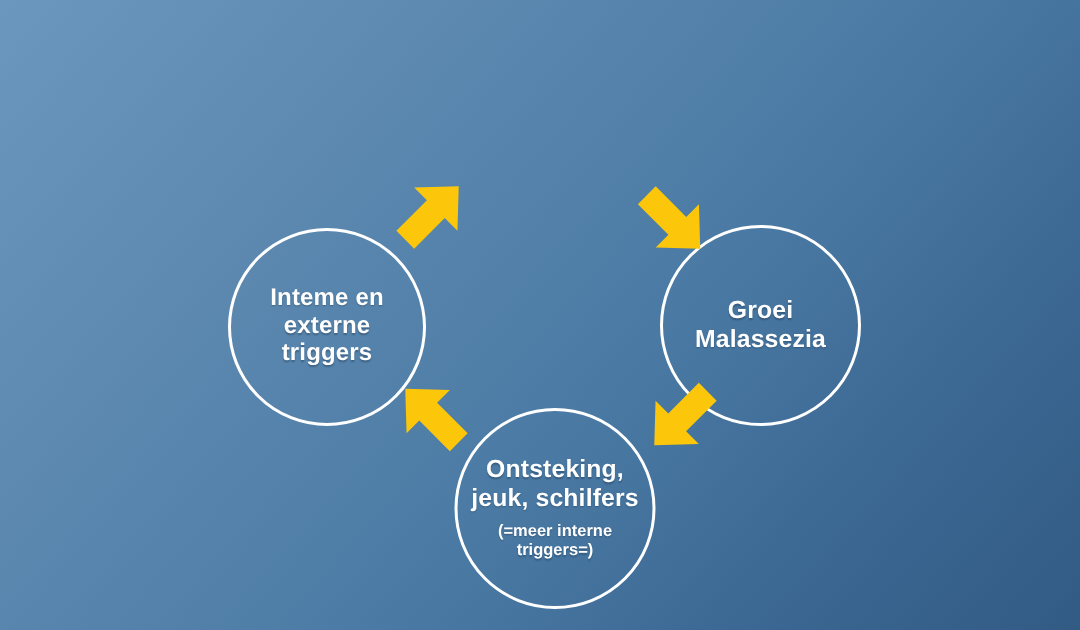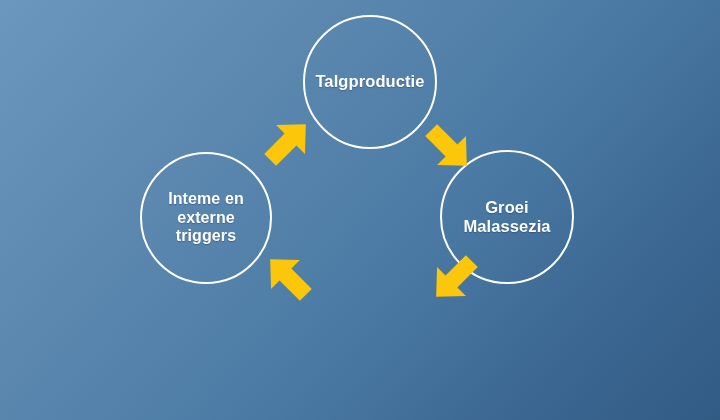--- a/index.html
+++ b/index.html
@@ -62,21 +62,21 @@
   #node-ontsteking .sublabel {
     font-size: 11px;
     font-weight: bold;
     line-height: 1.2;
     margin-top: 5px;
     white-space: pre-line;
     text-shadow: 0 1px 1px rgba(20,40,60,0.35);
   }
 
   #node-triggers {
-    left: 140px;
+    left: 152px;
     top: 152px;
     width: 132px;
     height: 132px;
     align-items: center;
   }
   #node-triggers .label { font-size: 16px; }
 
   .arrow {
     position: absolute;
     width: 60px;
@@ -85,29 +85,32 @@
   #arrow-top-left  { left: 258px; top: 112px; }
   #arrow-top-right { left: 419px; top: 118px; }
   #arrow-bottom-right { left: 424px; top: 249px; }
   #arrow-bottom-left  { left: 258px; top: 247px; }
 </style>
 </head>
 <body>
 
 <div id="stage">
 
-  <div class="node" id="node-talgproductie">
-    <div class="label">Talgproductie</div>
-  </div>
 
   <div class="node" id="node-groei">
     <div class="label">Groei
 Malassezia</div>
   </div>
 
+  <div class="node" id="node-ontsteking">
+    <div class="label">Ontsteking,
+jeuk, schilfers</div>
+    <div class="sublabel">(=meer interne
+triggers=)</div>
+  </div>
 
   <div class="node" id="node-triggers">
     <div class="label">Inteme en
 externe
 triggers</div>
   </div>
 
   <svg class="arrow" id="arrow-top-left" viewBox="0 0 100 100">
     <g transform="rotate(-45 50 50)">
       <polygon points="8,36 56,36 56,16 92,50 56,84 56,64 8,64" fill="#fcc60a"></polygon>

